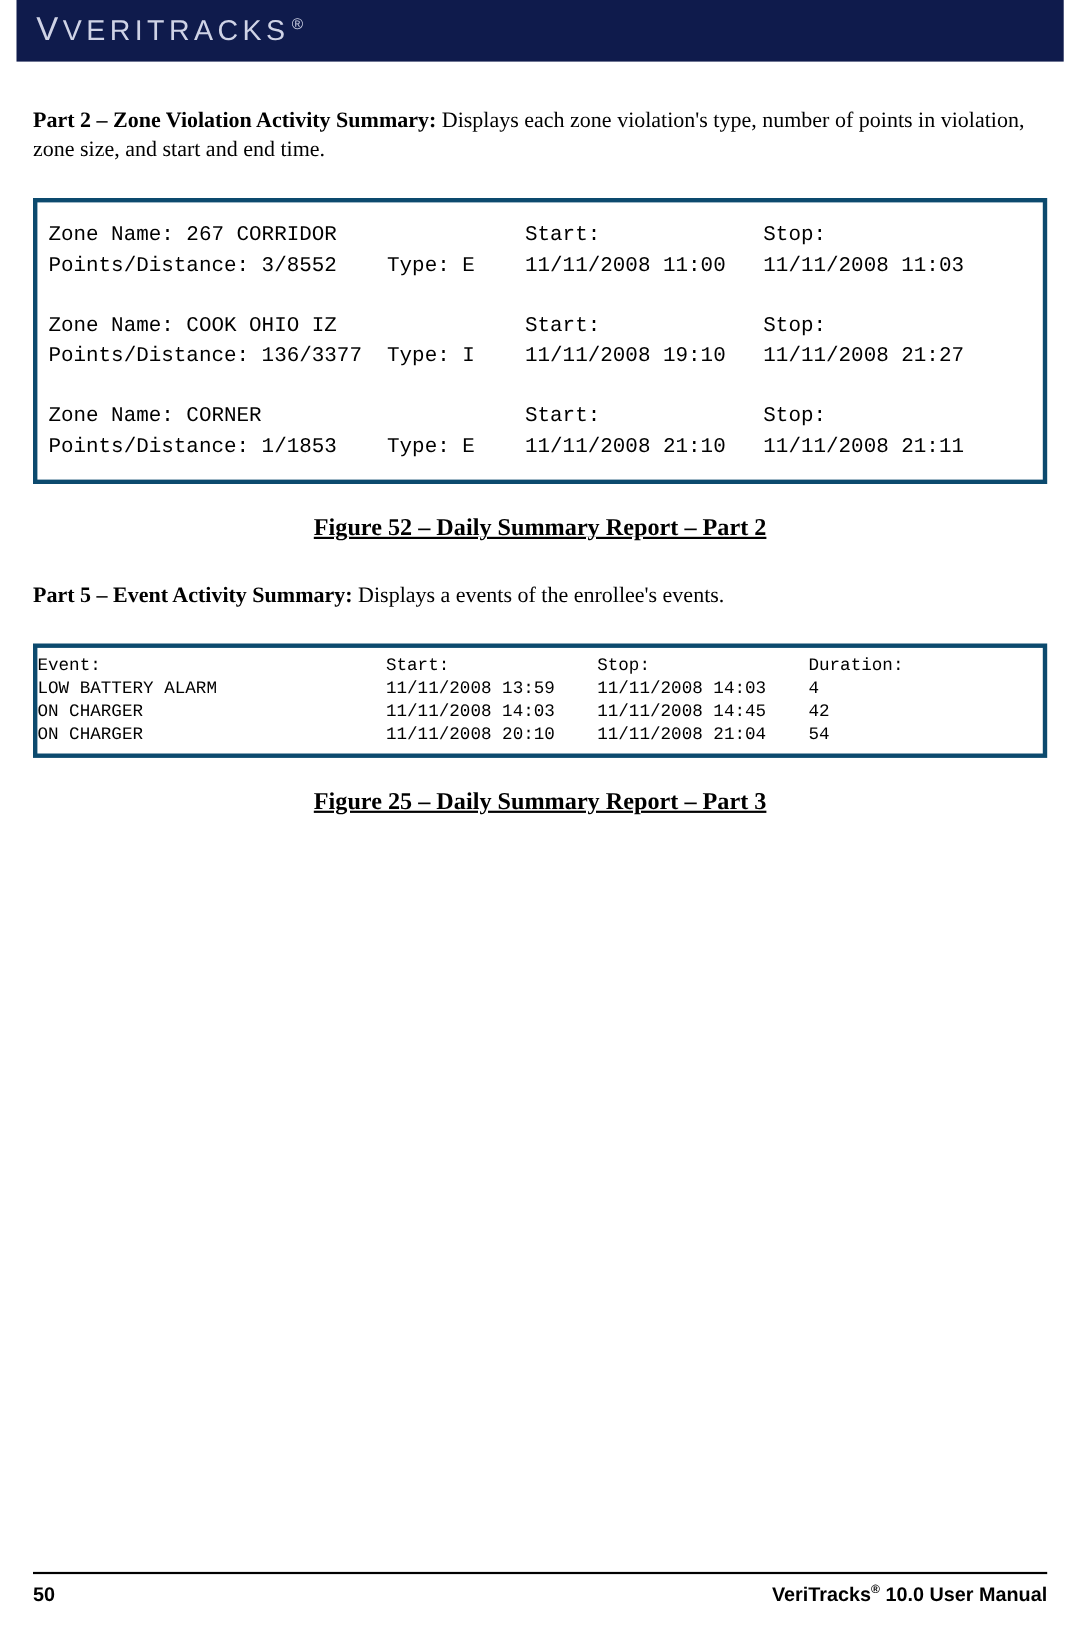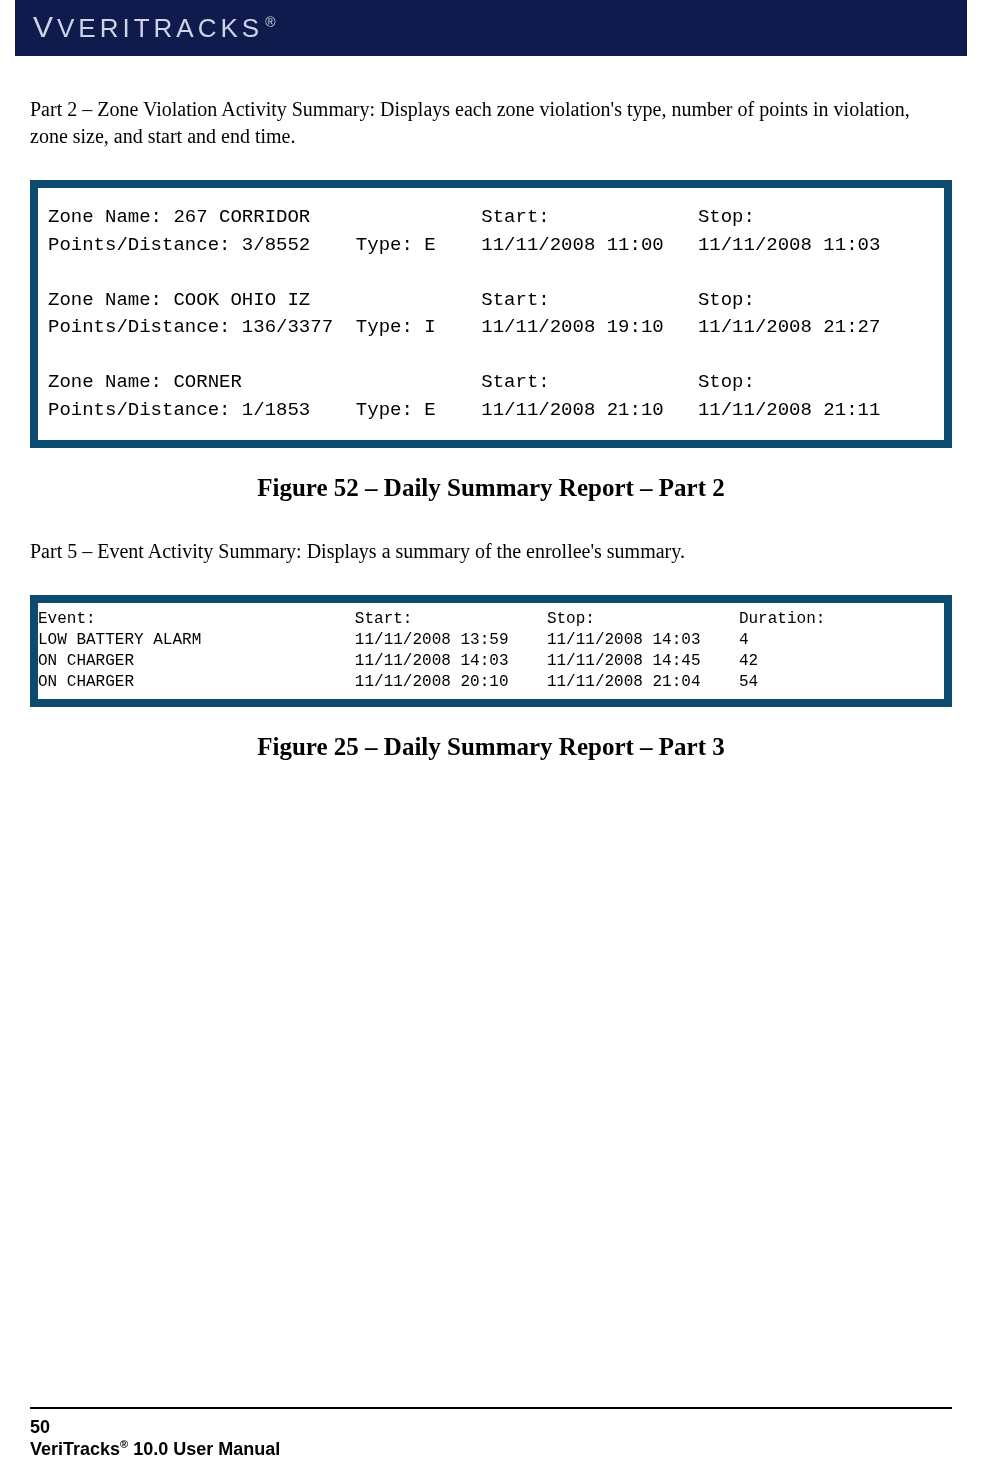--- a/index.html
+++ b/index.html
@@ -38,56 +38,56 @@
     letter-spacing: 0;
     vertical-align: super;
     margin-left: 2px;
   }
   .para {
     font-size: 20px;
     line-height: 1.35;
     margin: 0 0 30px 0;
     color: #000;
   }
-  .para .bold { font-weight: 400; }
+  .para .bold { font-weight: 700; }
   .box {
-    border: 8px solid #0c4a6e;
+    border: 4px solid #0c4a6e;
     padding: 16px 10px 16px 10px;
     margin-bottom: 26px;
     font-family: "Courier New", Courier, monospace;
     font-size: 19px;
     line-height: 1.45;
     white-space: pre;
     overflow: hidden;
   }
   .box2 {
     font-size: 16px;
     line-height: 1.3;
     padding: 6px 8px 6px 0;
   }
   .caption {
     text-align: center;
     font-weight: 700;
-    font-size: 25px;
+    font-size: 22px;
     margin: 0 0 36px 0;
+    text-decoration: underline;
   }
   .footer {
     position: absolute;
     bottom: 24px;
     left: 30px;
     right: 30px;
     border-top: 2px solid #000;
     padding-top: 8px;
     display: flex;
     justify-content: space-between;
     align-items: baseline;
     font-family: Arial, Helvetica, sans-serif;
     font-size: 18px;
     font-weight: 700;
-    flex-direction: column;
   }
   .footer .right sup { font-size: 11px; vertical-align: super; }
 </style>
 </head>
 <body>
 
 <div class="page">
 
   <div class="header-bar">
     <span class="brand"><span class="v">V</span><span style="letter-spacing:4px">VERITRACKS</span><sup>®</sup></span>
@@ -102,21 +102,21 @@
 
 Zone Name: COOK OHIO IZ               Start:             Stop:
 Points/Distance: 136/3377  Type: I    11/11/2008 19:10   11/11/2008 21:27
 
 Zone Name: CORNER                     Start:             Stop:
 Points/Distance: 1/1853    Type: E    11/11/2008 21:10   11/11/2008 21:11</div>
 
   <p class="caption">Figure 52 – Daily Summary Report – Part 2</p>
 
   <p class="para">
-    <span class="bold">Part 5 – Event Activity Summary:</span><span> Displays a summary of the enrollee's summary.</span>
+    <span class="bold">Part 5 – Event Activity Summary:</span><span> Displays a events of the enrollee's events.</span>
   </p>
 
   <div class="box box2" id="box53">Event:                           Start:              Stop:               Duration:
 LOW BATTERY ALARM                11/11/2008 13:59    11/11/2008 14:03    4
 ON CHARGER                       11/11/2008 14:03    11/11/2008 14:45    42
 ON CHARGER                       11/11/2008 20:10    11/11/2008 21:04    54</div>
 
   <p class="caption">Figure 25 – Daily Summary Report – Part 3</p>
 
   <div class="footer">

